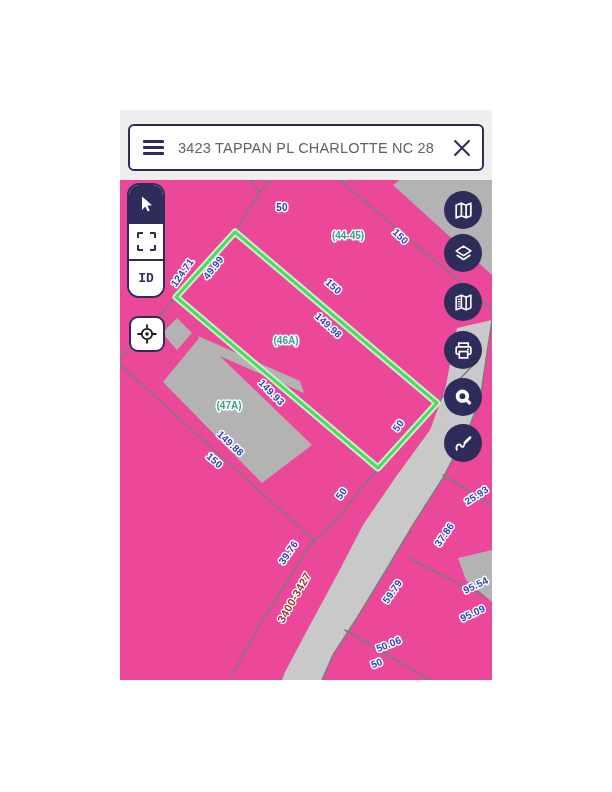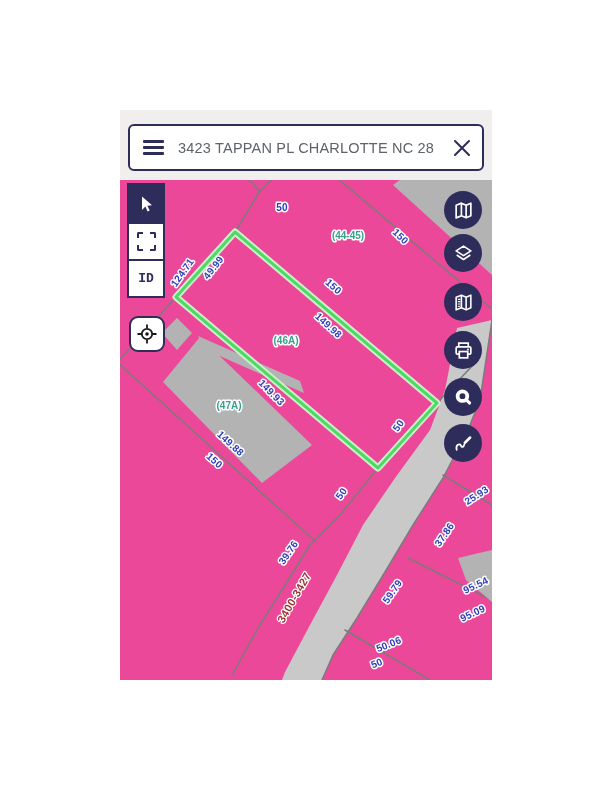--- a/index.html
+++ b/index.html
@@ -13,21 +13,21 @@
   .hamburger{width:21px;height:15px;margin-left:13px;display:flex;flex-direction:column;
              justify-content:space-between;cursor:pointer;flex:0 0 auto;}
   .hamburger span{display:block;height:2.6px;background:var(--accent,#2e2c5a);border-radius:1px;}
   .query{flex:1 1 auto;margin-left:14px;font-size:14.5px;color:var(--search_text,#5f6368);
          white-space:nowrap;overflow:hidden;letter-spacing:.2px;}
   .clearbtn{flex:0 0 auto;width:22px;height:22px;margin:0 9px 0 4px;cursor:pointer;}
   .mapview{position:absolute;left:0;top:70px;width:372px;height:500px;background:#ec4899;}
   #map-svg{position:absolute;left:0;top:0;}
 
   .ltoolbar{position:absolute;left:7px;top:73px;width:38px;box-sizing:border-box;
-            border:2px solid var(--accent,#2e2c5a);border-radius:0;overflow:hidden;background:#fff;}
+            border:2px solid var(--accent,#2e2c5a);border-radius:12px;overflow:hidden;background:#fff;}
   .tool{width:100%;height:37px;box-sizing:border-box;display:flex;align-items:center;justify-content:center;
         background:#fff;border:none;border-top:2px solid var(--accent,#2e2c5a);cursor:pointer;padding:0;}
   .tool:first-child{border-top:none;}
   .tool.active{background:var(--accent,#2e2c5a);}
   .tool .idtxt{font-family:"Liberation Mono",monospace;font-weight:bold;font-size:13px;color:var(--accent,#2e2c5a);}
   .marquee{width:15px;height:15px;border:2px dashed var(--accent,#2e2c5a);border-radius:2px;}
   .locate{position:absolute;left:9px;top:206px;width:36px;height:36px;box-sizing:border-box;background:#fff;
           border:2px solid var(--accent,#2e2c5a);border-radius:9px;display:flex;align-items:center;
           justify-content:center;cursor:pointer;padding:0;}
   .cbtn{position:absolute;left:324px;width:38px;height:38px;border-radius:50%;border:none;padding:0;

